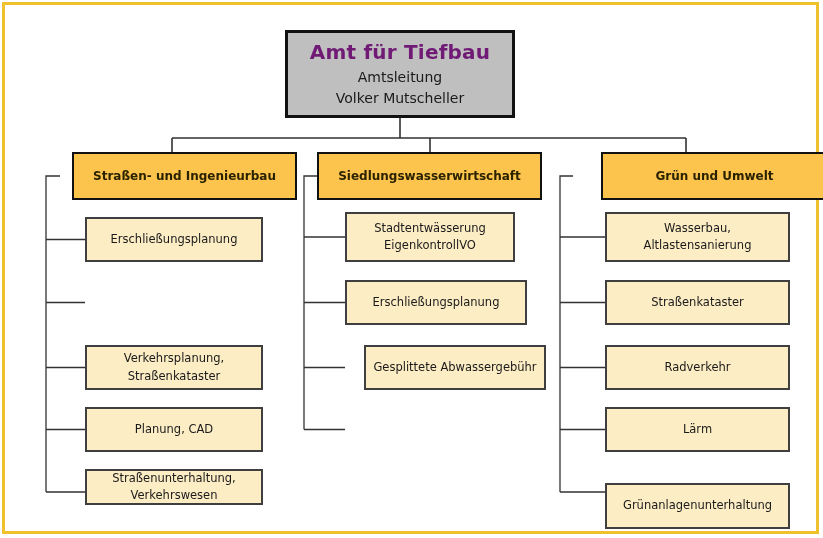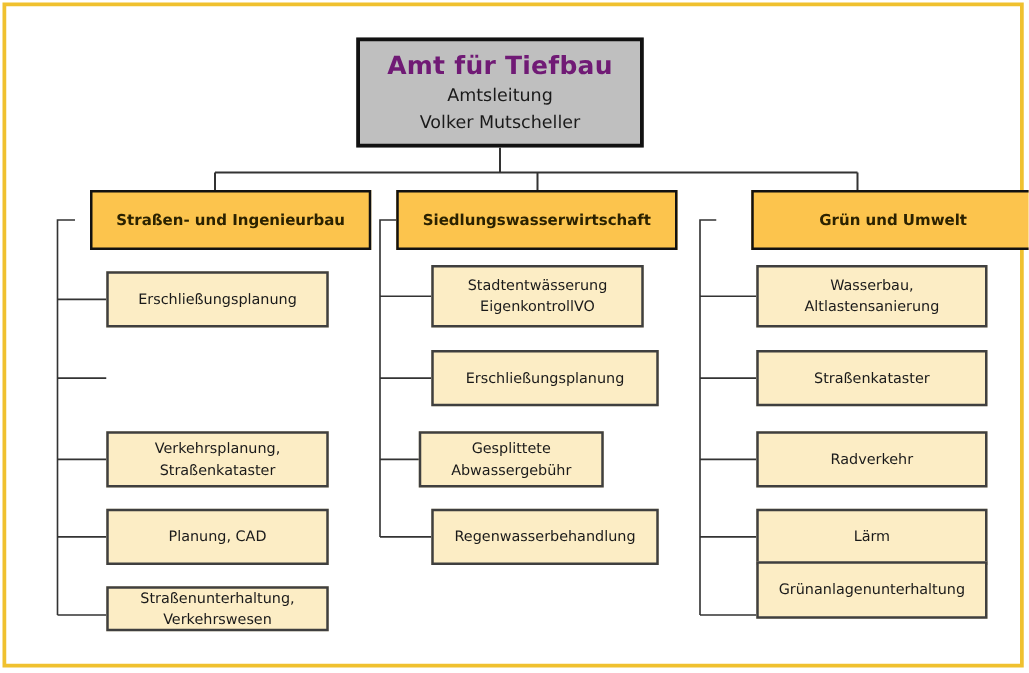--- a/index.html
+++ b/index.html
@@ -89,22 +89,21 @@
   <div class="box unit" style="left:85px;top:217px;width:178px;height:45px">Erschließungsplanung</div>
   <div class="box unit" style="left:85px;top:345px;width:178px;height:45px">Verkehrsplanung,
 Straßenkataster</div>
   <div class="box unit" style="left:85px;top:407px;width:178px;height:45px">Planung, CAD</div>
   <div class="box unit" style="left:85px;top:469px;width:178px;height:36px">Straßenunterhaltung,
 Verkehrswesen</div>
 
   <div class="box unit" style="left:345px;top:212px;width:170px;height:50px">Stadtentwässerung
 EigenkontrollVO</div>
   <div class="box unit" style="left:345px;top:280px;width:182px;height:45px">Erschließungsplanung</div>
-  <div class="box unit" style="left:335px;top:345px;width:148px;height:45px">Gesplittete Abwassergebühr</div>
-  <div class="box unit" style="left:345px;top:407px;width:182px;height:45px">Regenwasserbehandlung</div>
+  <div class="box unit" style="left:364px;top:345px;width:182px;height:45px">Gesplittete Abwassergebühr</div>
 
   <div class="box unit" style="left:605px;top:212px;width:185px;height:50px">Wasserbau,
 Altlastensanierung</div>
   <div class="box unit" style="left:605px;top:280px;width:185px;height:45px">Straßenkataster</div>
   <div class="box unit" style="left:605px;top:345px;width:185px;height:45px">Radverkehr</div>
   <div class="box unit" style="left:605px;top:407px;width:185px;height:45px">Lärm</div>
-  <div class="box unit" style="left:605px;top:449px;width:185px;height:46px">Grünanlagenunterhaltung</div>
+  <div class="box unit" style="left:605px;top:483px;width:185px;height:46px">Grünanlagenunterhaltung</div>
 </div>
 
 </body></html>

